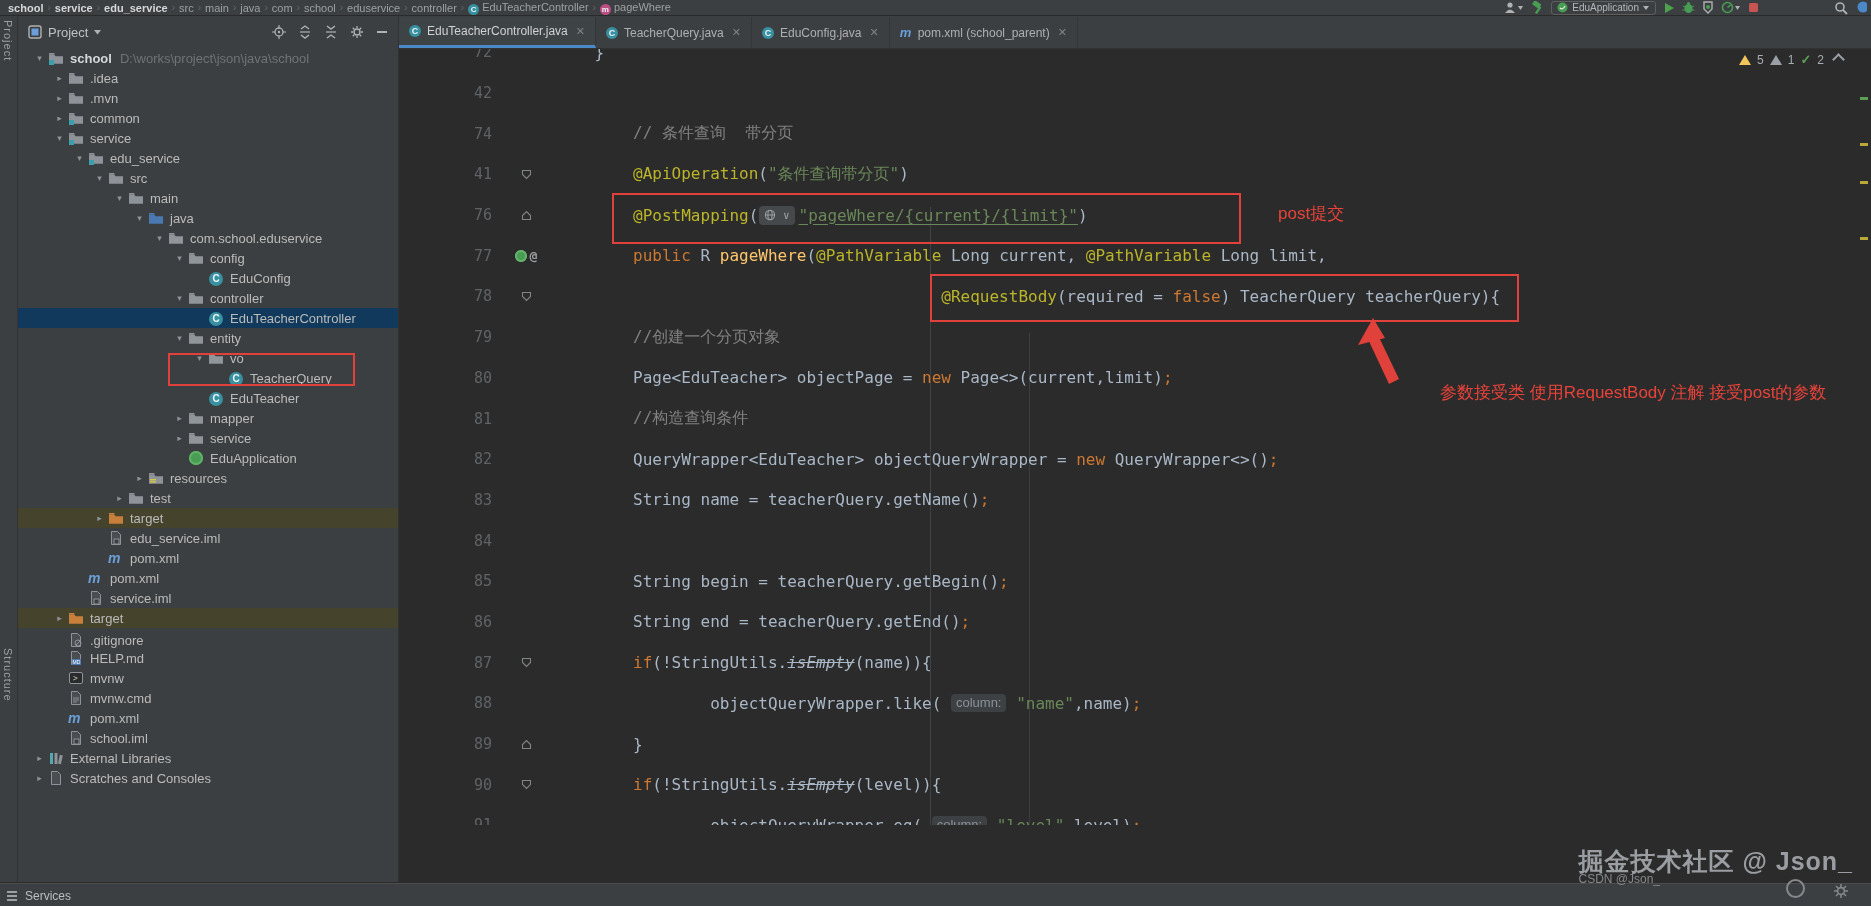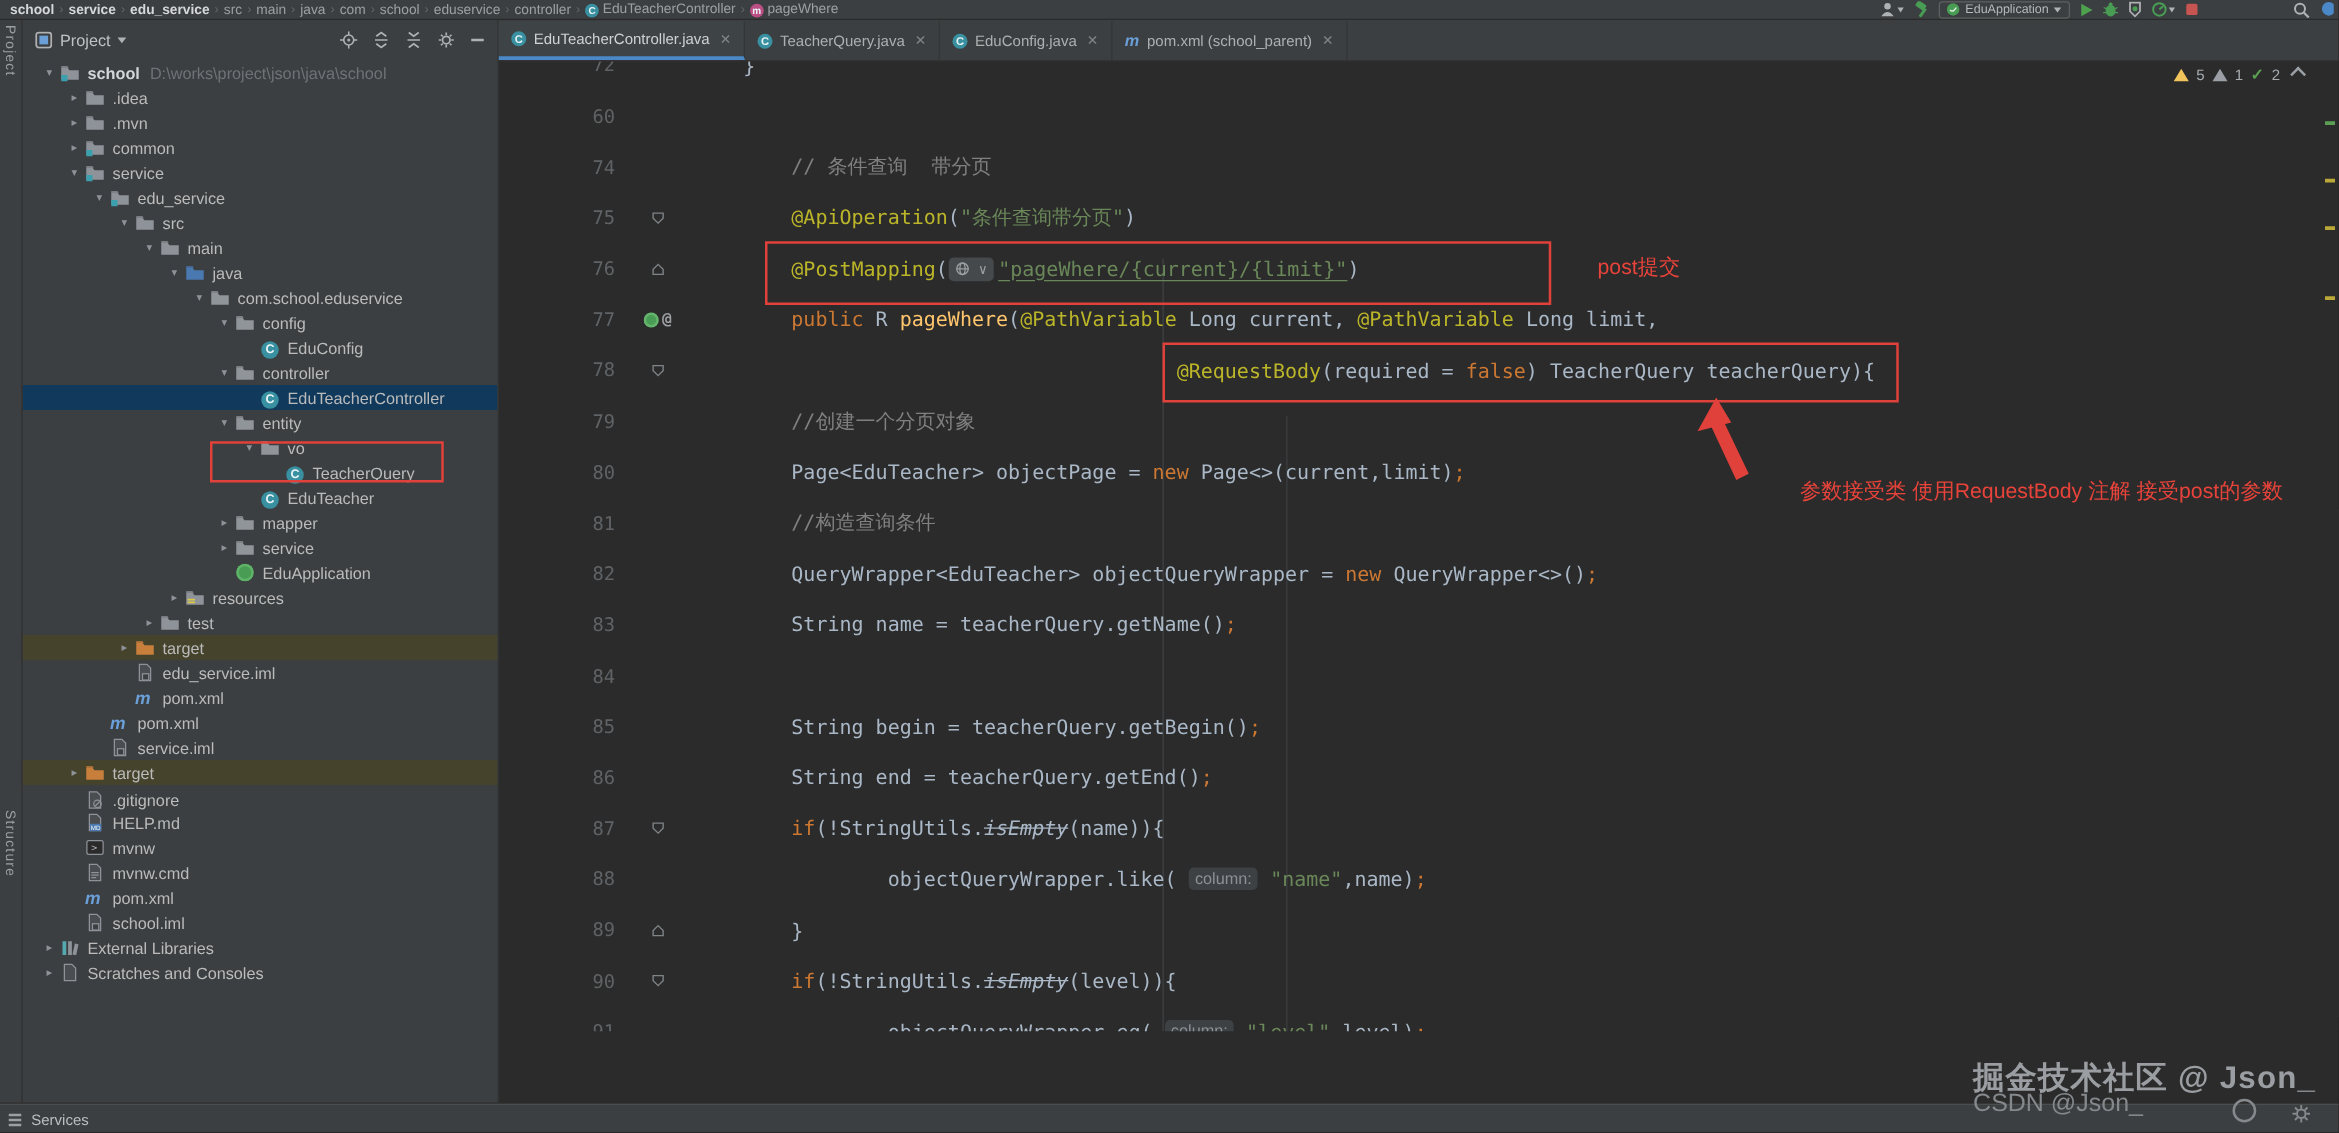--- a/index.html
+++ b/index.html
@@ -113,21 +113,21 @@
              border-top:1px solid #4D4D4D;display:flex;align-items:center;z-index:30}
   #statusbar .sb-left{display:flex;align-items:center;gap:8px;margin-left:7px;color:#BBBDBF;font-size:12px}
   .grid-ic{display:inline-block;width:10px;height:10px;
            background:linear-gradient(#9DA0A3,#9DA0A3) 0 0/10px 2px no-repeat,
                       linear-gradient(#9DA0A3,#9DA0A3) 0 4px/10px 2px no-repeat,
                       linear-gradient(#9DA0A3,#9DA0A3) 0 8px/10px 2px no-repeat}
 
   
   #watermark{position:absolute;right:18px;top:845px;z-index:40;pointer-events:none}
   #wm1{font-size:25px;color:#9A9DA1;font-weight:bold;letter-spacing:1px}
-  #wm2{font-size:20px;color:#85888C;margin-top:-6px;margin-right:8px}
+  #wm2{font-size:12px;color:#85888C;margin-top:-6px;margin-right:8px}
   #wm-gear{position:absolute;right:4px;top:38px}
   #wm-circle{position:absolute;right:48px;top:34px;width:15px;height:15px;border:2px solid #85888C;border-radius:50%}
 </style>
 </head>
 <body>
 
 <div id="app">
 
   <div id="navbar">
     <div id="breadcrumb">
@@ -574,23 +574,23 @@
         <span>pom.xml (school_parent)</span>
         <span class="x">✕</span>
       </div>
     </div>
 
   <div id="editor">
     <div id="gutter-line"></div>
     <div id="guide-col8"></div>
     <div id="code">
         <div class="crow"><span class="lnum">72</span><span class="fold"></span><span class="codeln"><span style="display: inline-block; width: 38.532px;"></span><span class="seg-d">}</span></span></div>
-        <div class="crow"><span class="lnum">60</span><span class="fold"></span><span class="codeln"><span style="display: inline-block; width: 0px;"></span></span></div>
+        <div class="crow"><span class="lnum">42</span><span class="fold"></span><span class="codeln"><span style="display: inline-block; width: 0px;"></span></span></div>
         <div class="crow"><span class="lnum">74</span><span class="fold"></span><span class="codeln"><span style="display: inline-block; width: 77.064px;"></span><span class="seg-c">// 条件查询  带分页</span></span></div>
-        <div class="crow"><span class="lnum">75</span><span class="fold"><svg width="11" height="11" viewBox="0 0 11 11">
+        <div class="crow"><span class="lnum">41</span><span class="fold"><svg width="11" height="11" viewBox="0 0 11 11">
               <path d="M1.5 1.5 h8 v4 l-4 4 -4 -4z" fill="none" stroke="#7F8487" stroke-width="1.1"></path>
             </svg></span><span class="codeln"><span style="display: inline-block; width: 77.064px;"></span><span class="seg-a">@ApiOperation</span><span class="seg-d">(</span><span class="seg-s">"条件查询带分页"</span><span class="seg-d">)</span></span></div>
         <div class="crow"><span class="lnum">76</span><span class="fold"><svg width="11" height="11" viewBox="0 0 11 11">
               <path d="M1.5 9.5 h8 v-4 l-4 -4 -4 4z" fill="none" stroke="#7F8487" stroke-width="1.1"></path>
             </svg></span><span class="codeln"><span style="display: inline-block; width: 77.064px;"></span><span class="seg-a">@PostMapping</span><span class="seg-d">(</span><span class="chip"><svg width="12" height="12" style="vertical-align:-2px">
                 <circle cx="6" cy="6" r="4.6" fill="none" stroke="#9DA0A3" stroke-width="1.1"></circle>
                 <ellipse cx="6" cy="6" rx="2.1" ry="4.6" fill="none" stroke="#9DA0A3" stroke-width="1"></ellipse>
                 <path d="M1.4 6 H10.6" stroke="#9DA0A3" stroke-width="1"></path>
               </svg> ∨</span><span class="seg-u">"pageWhere/{current}/{limit}"</span><span class="seg-d">)</span></span></div>
         <div class="crow"><span class="lnum">77</span><span class="fold"><span class="gmap"><i class="gdot"></i><i class="gat">@</i></span></span><span class="codeln"><span style="display: inline-block; width: 77.064px;"></span><span class="seg-k">public</span><span class="seg-d"> R </span><span class="seg-m">pageWhere</span><span class="seg-d">(</span><span class="seg-a">@PathVariable</span><span class="seg-d"> Long current, </span><span class="seg-a">@PathVariable</span><span class="seg-d"> Long limit,</span></span></div>

